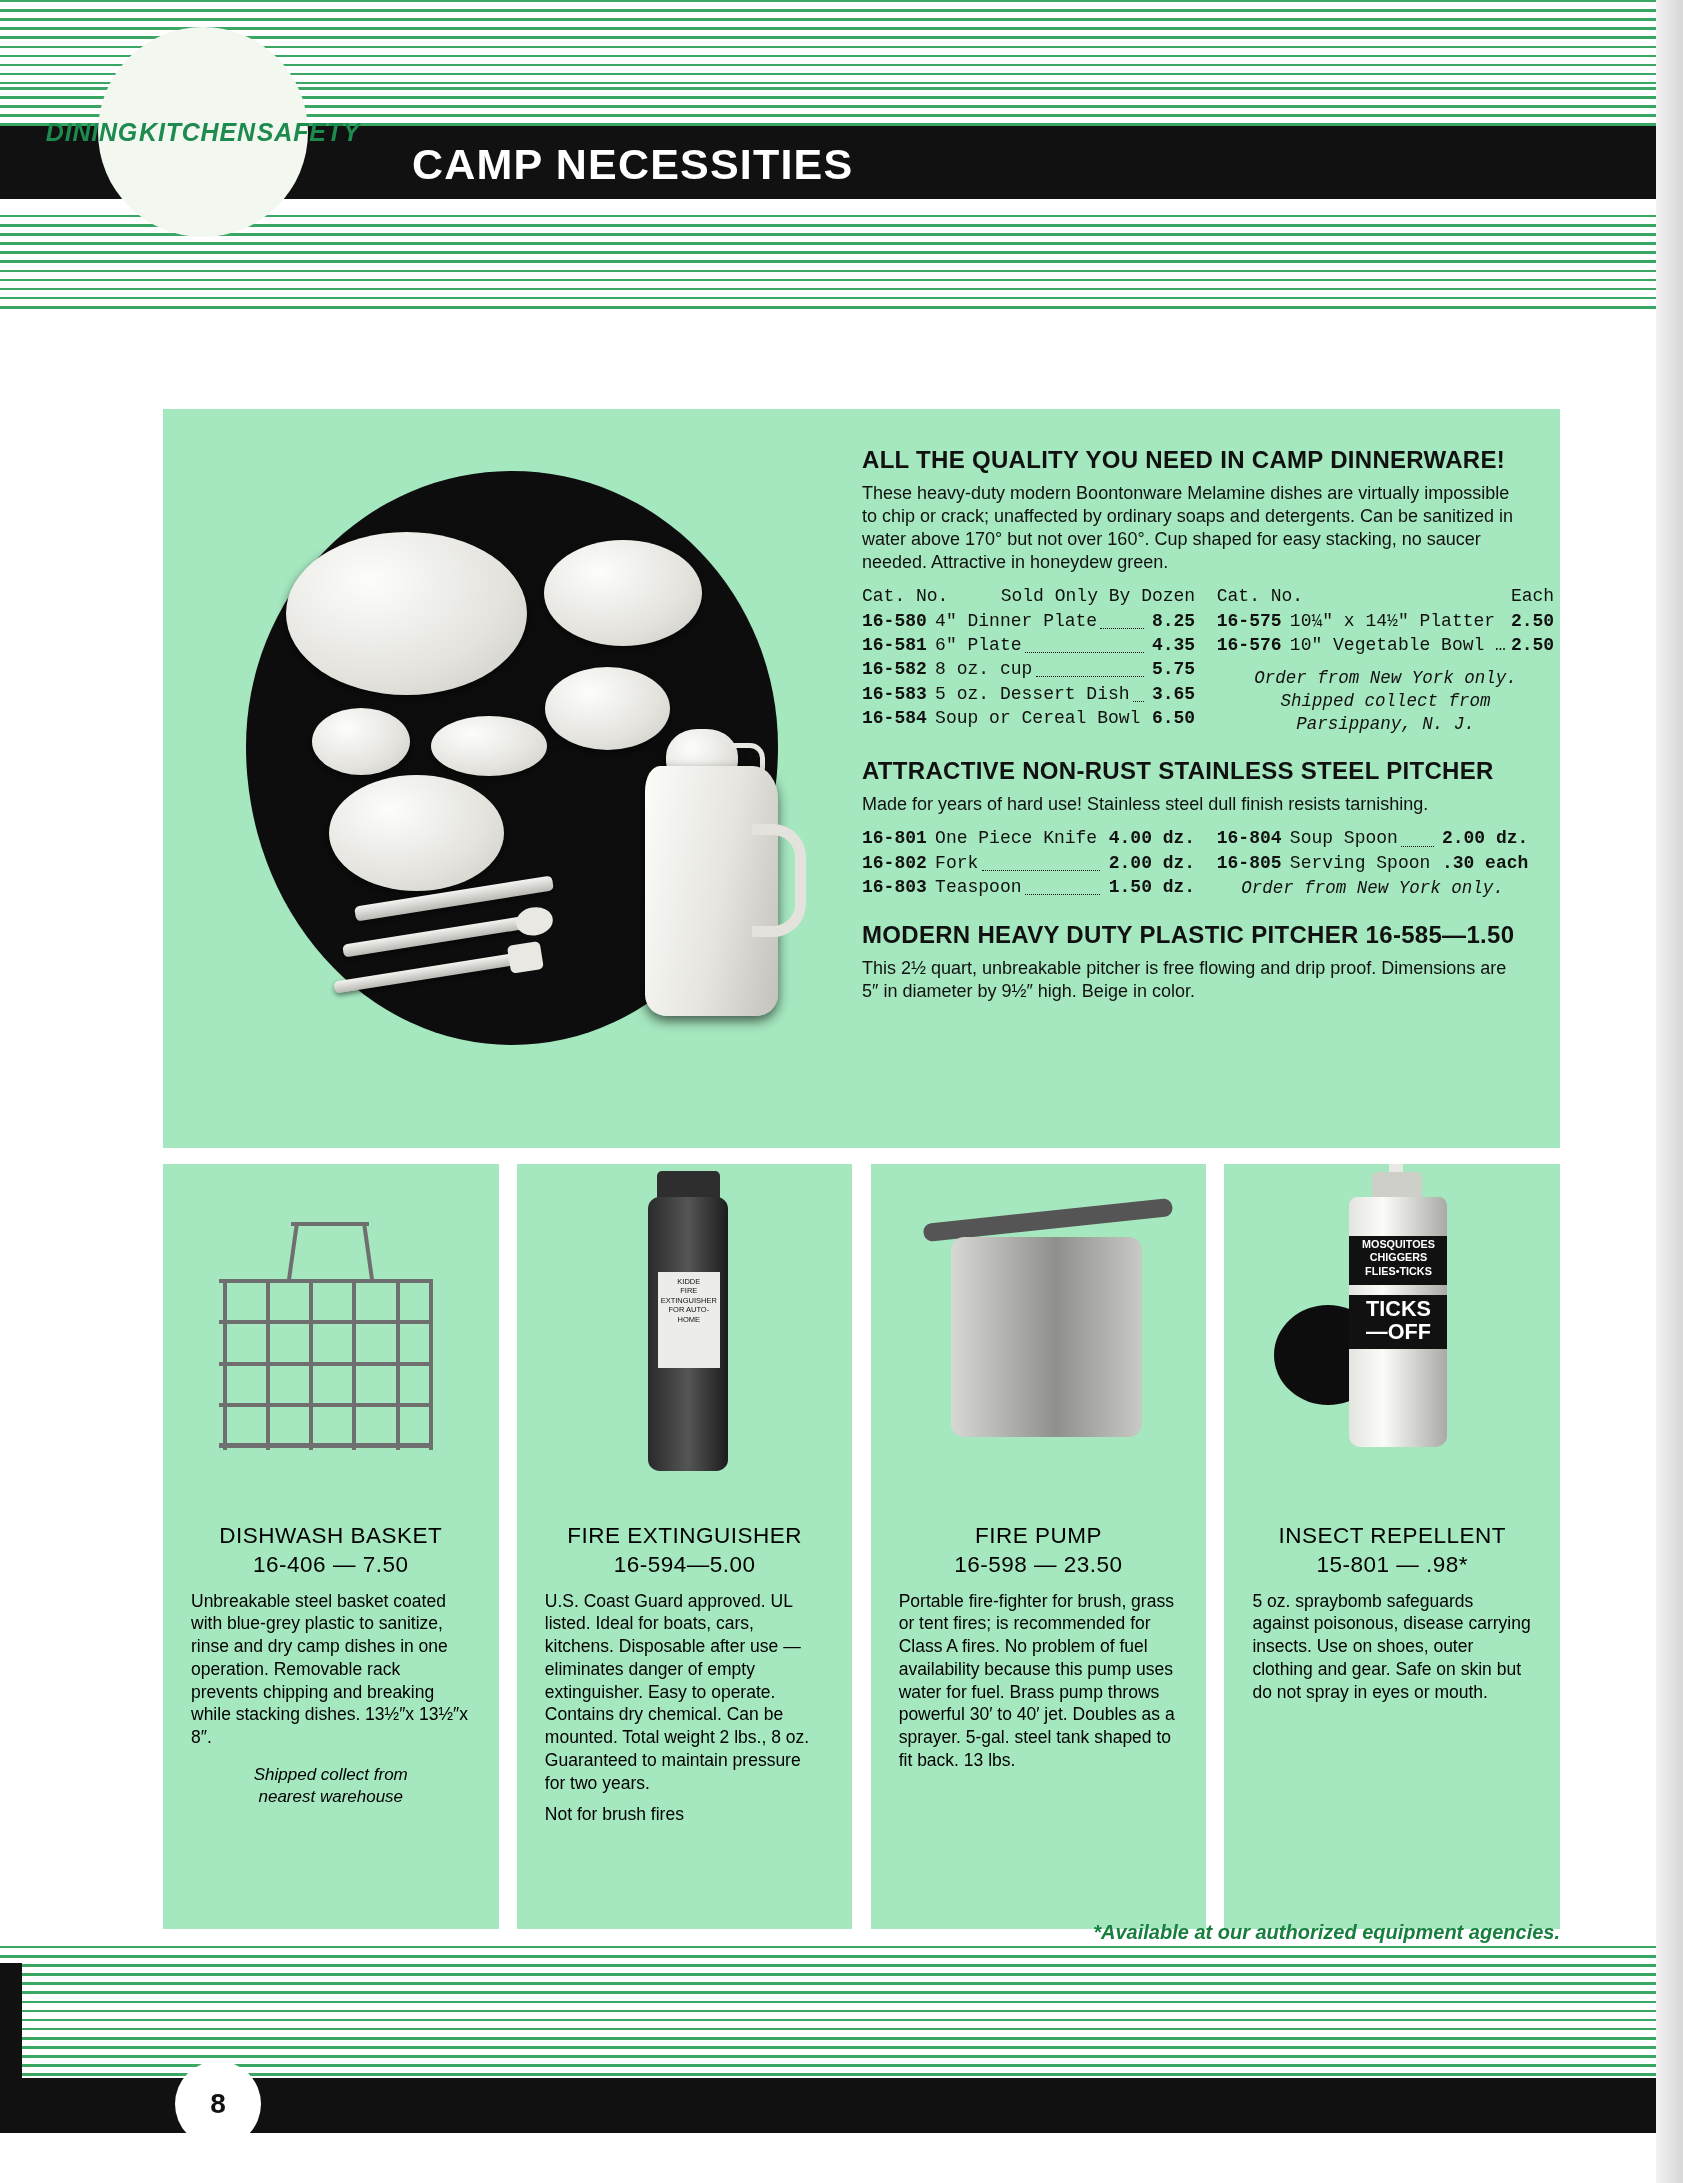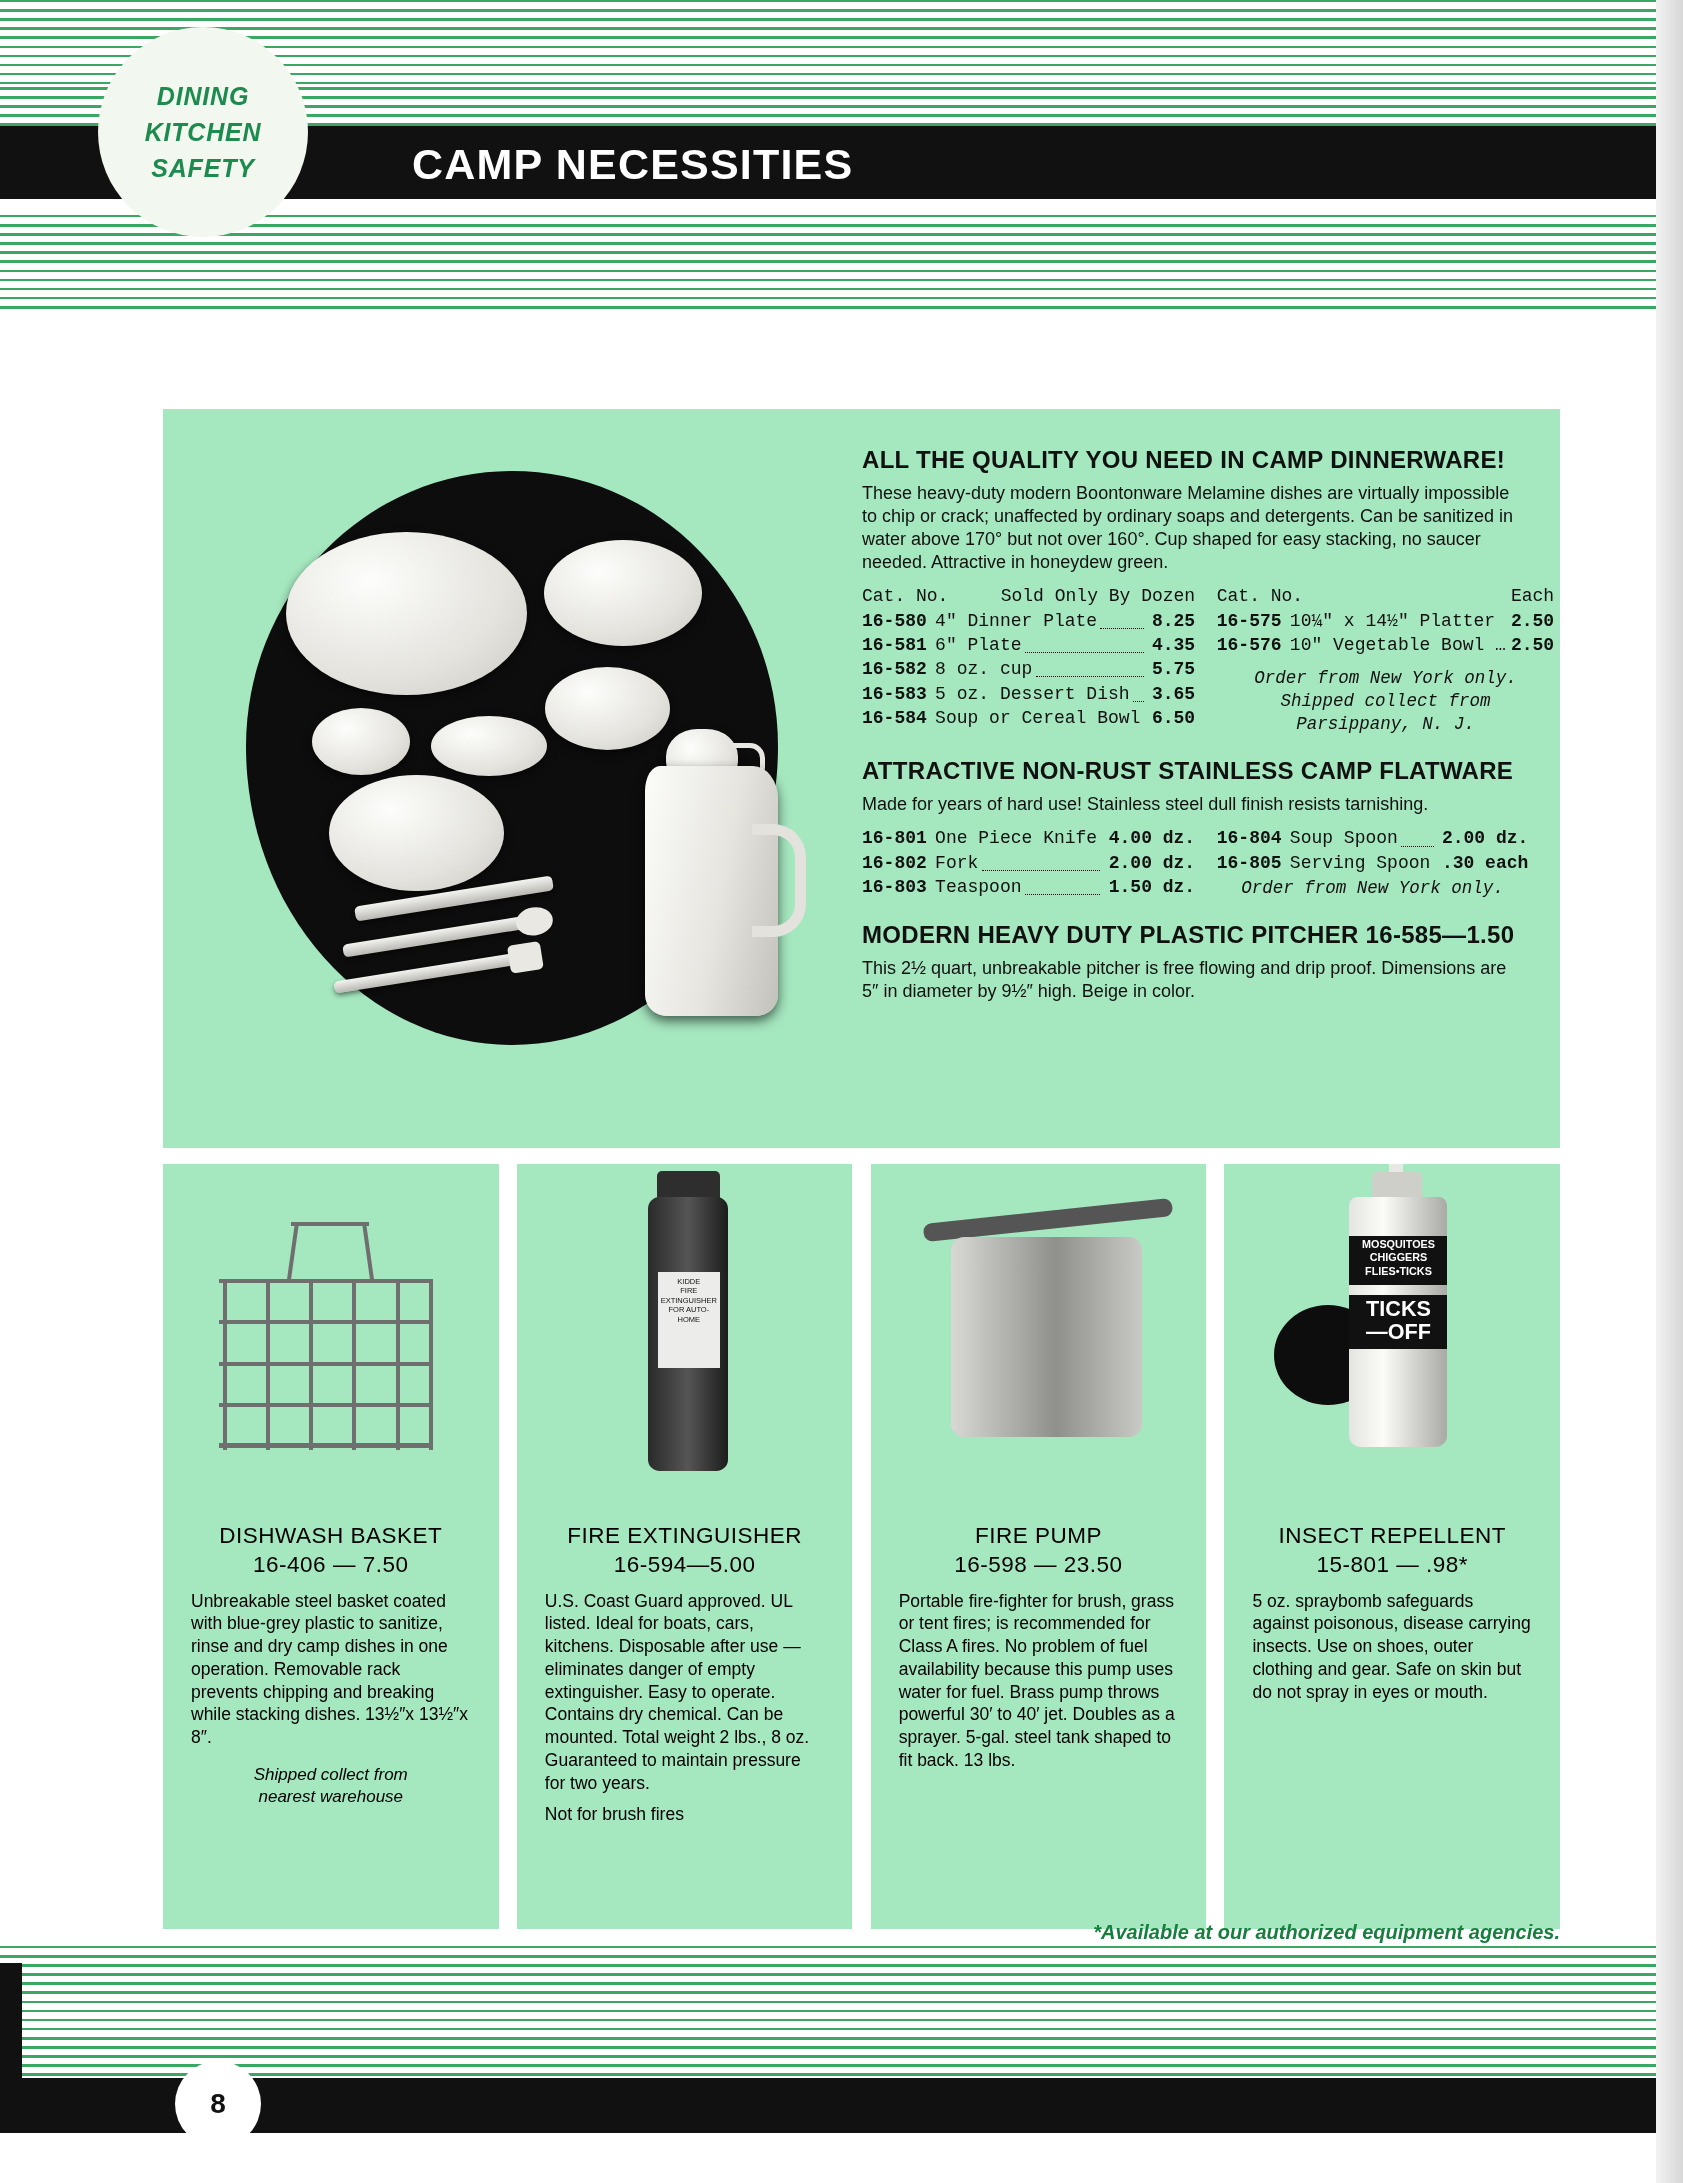--- a/index.html
+++ b/index.html
@@ -49,23 +49,23 @@
     font-family:"Liberation Sans", sans-serif;
   }
 
   
   .badge{
     position:absolute;
     left:98px;top:27px;
     width:210px;height:210px;
     border-radius:50%;
     background:#f2f7ef;
-    display:flex;flex-direction:column;
+    display:flex;flex-direction:row;
     align-items:center;justify-content:center;
-    gap:7px;
+    gap:1px;
     z-index:5;
   }
   .badge span{
     color:#1d8a4e;
     font-size:25px;
     font-weight:bold;
     font-style:italic;
     letter-spacing:0.8px;
     font-family:"Liberation Sans", sans-serif;
   }
@@ -325,21 +325,21 @@
             <span class="desc">10″ Vegetable Bowl …</span>
             <span style="flex:1"></span>
             <span class="amt">2.50</span>
           </div>
           <div class="note" style="white-space:pre-line">Order from New York only.
 Shipped collect from
 Parsippany, N. J.</div>
         </div>
       </div>
 
-      <h2 class="sect" style="margin-top:21.6px">ATTRACTIVE NON-RUST STAINLESS CAMP FLATWARE</h2>
+      <h2 class="sect" style="margin-top:21.6px">ATTRACTIVE NON-RUST STAINLESS STEEL PITCHER</h2>
       <p class="body">Made for years of hard use! Stainless steel dull finish resists tarnishing.</p>
 
       <div class="two-col">
         <div>
           <div class="rowflex">
             <span class="cat">16-801</span>
             <span class="desc">One Piece Knife</span>
             <span class="dotline"></span>
             <span class="amt">4.00 dz.</span>
           </div>

